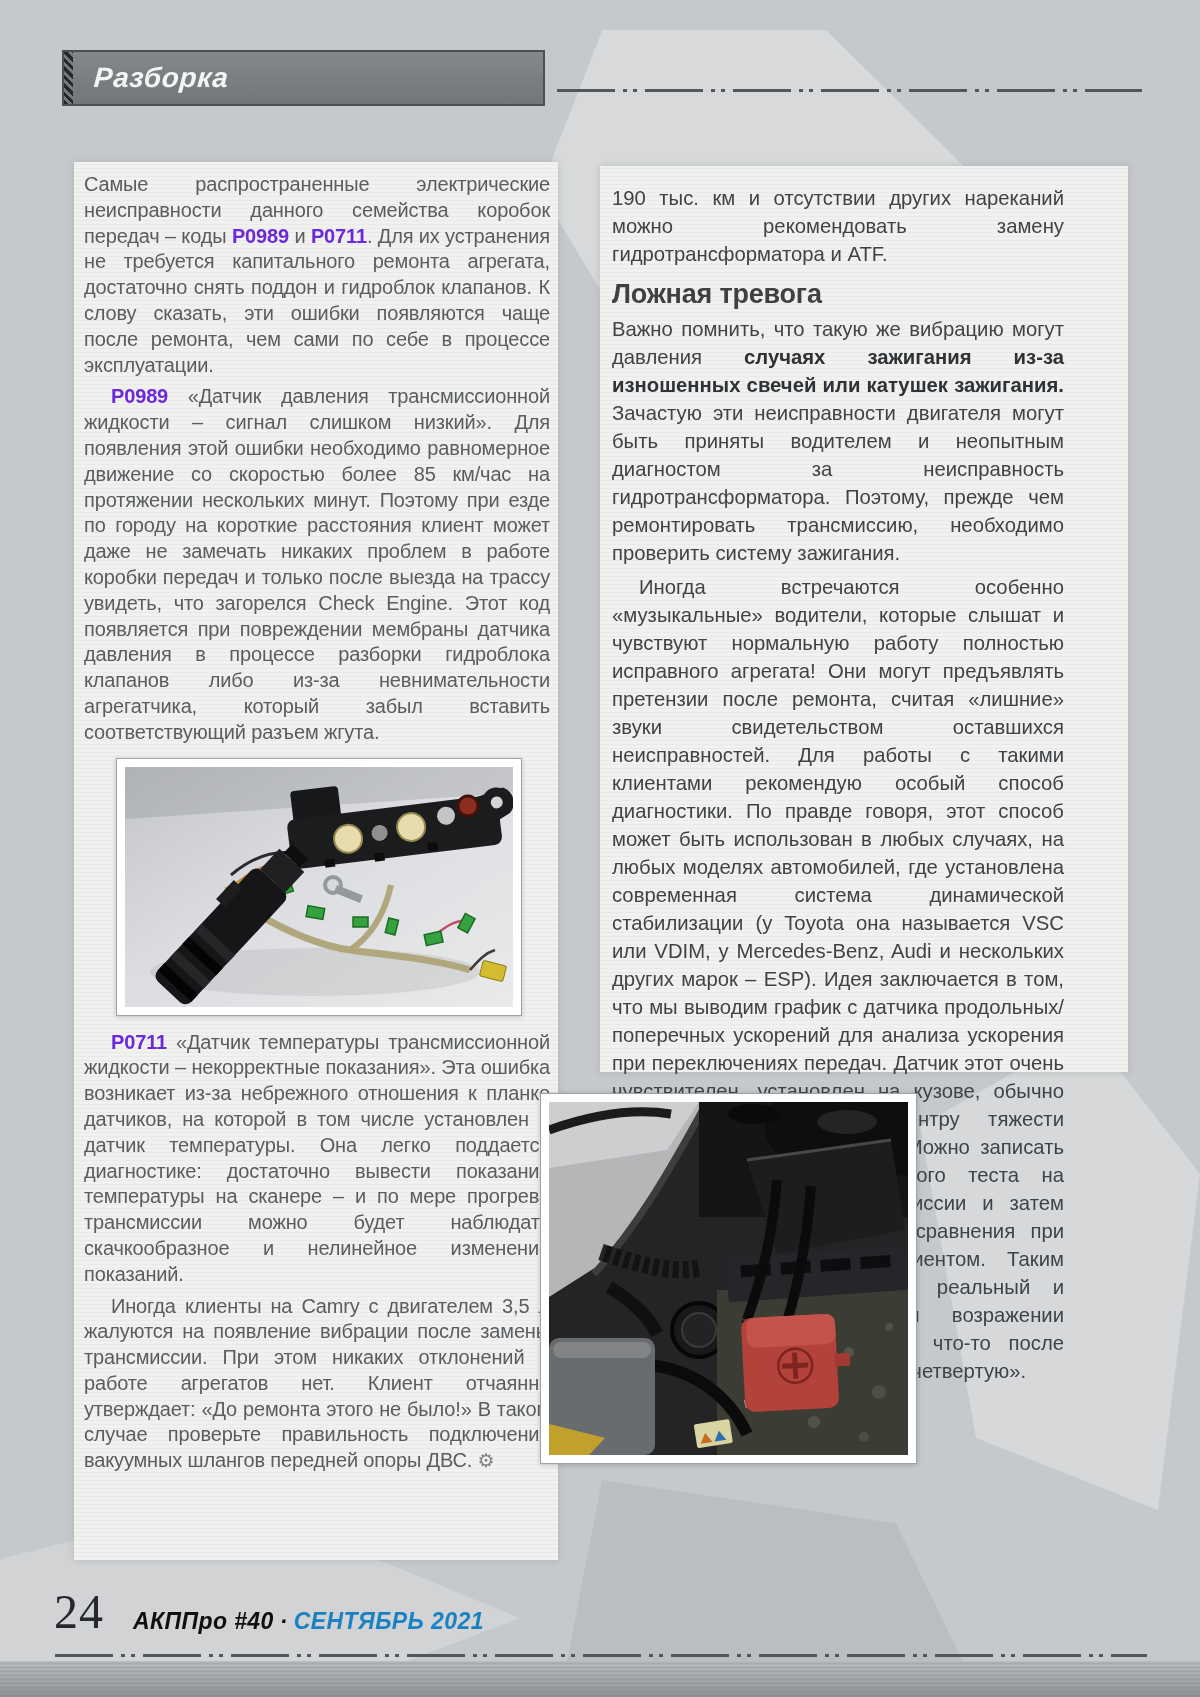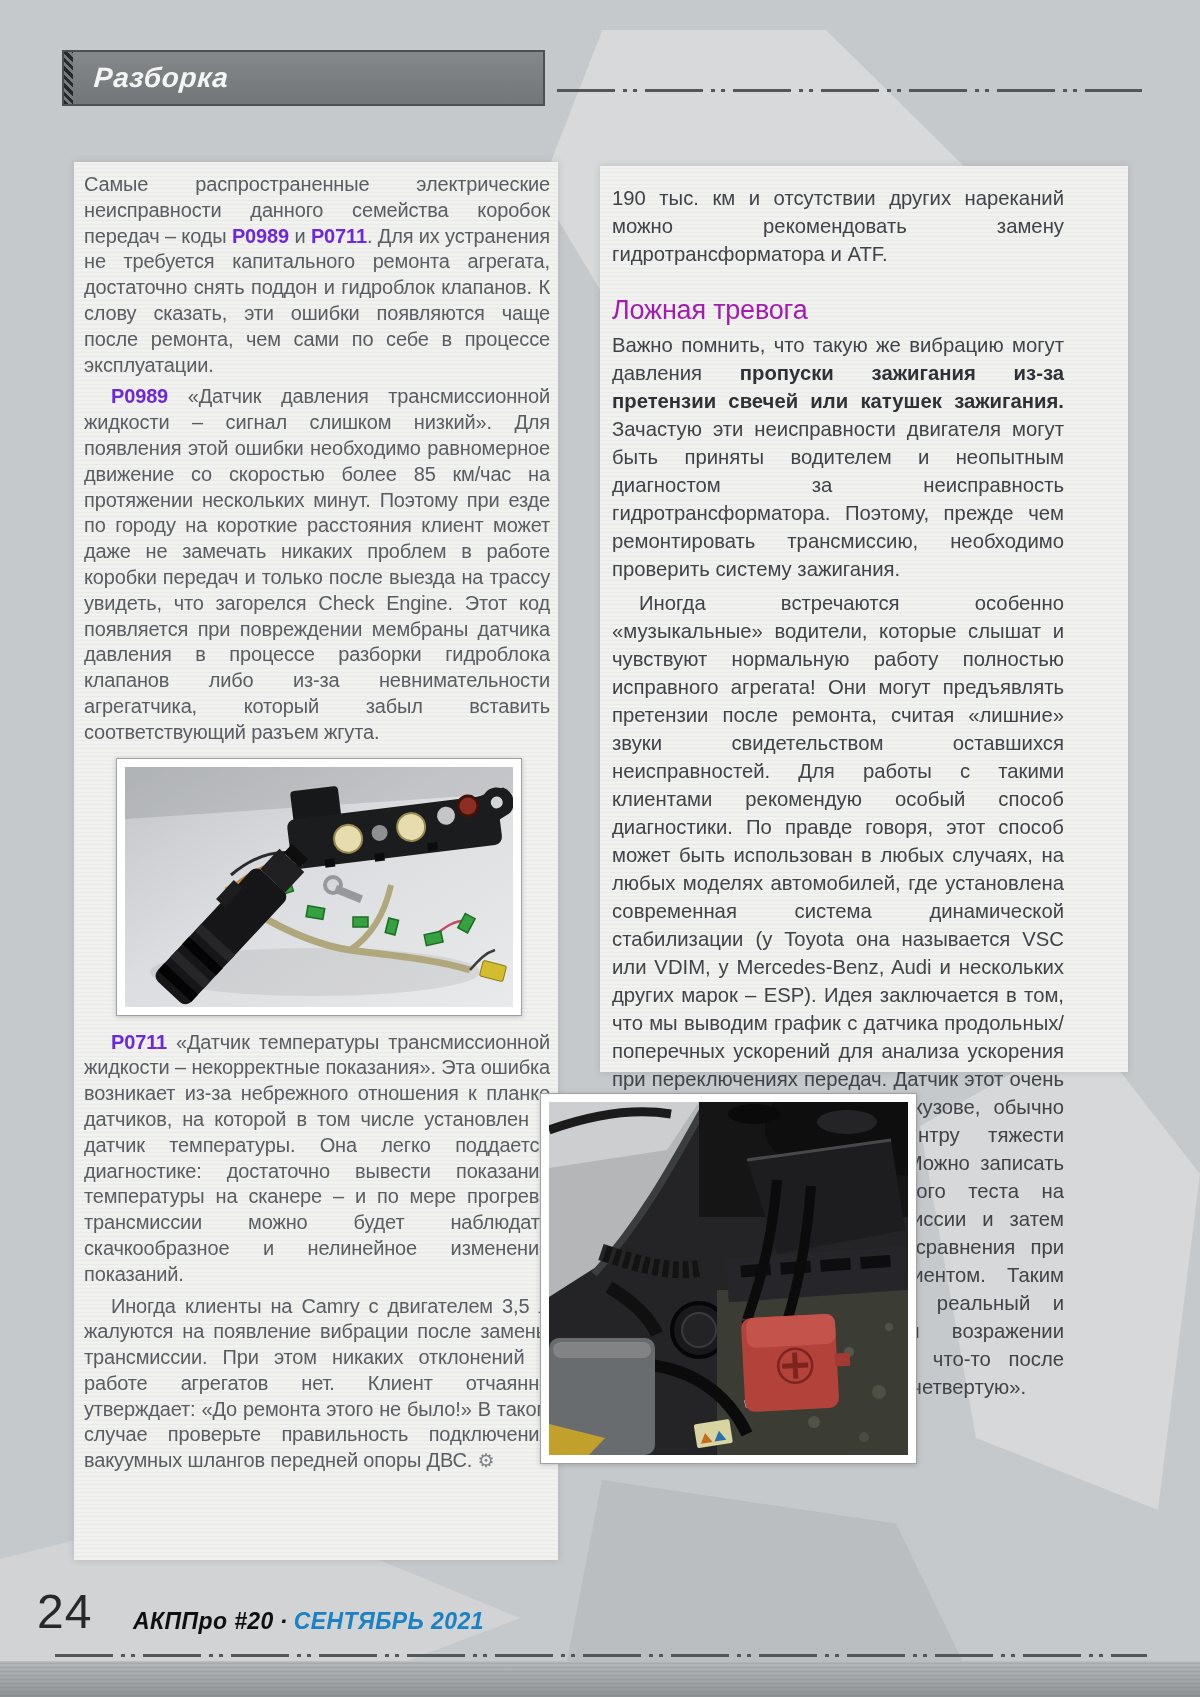--- a/index.html
+++ b/index.html
@@ -30,30 +30,30 @@
   .rule-bottom{left:55px;top:1654px;width:1092px;}
   
   .col{position:absolute;}
   .col-left{left:84px;top:172px;width:466px;color:#595d61;font-size:20px;line-height:25.8px;letter-spacing:-.15px;}
   .col-right{left:612px;top:184px;width:452px;color:#3f4347;font-size:20.3px;line-height:28px;}
   .col p{margin:0 0 6px 0;text-align:justify;}
   .lead{font-size:22px;line-height:29px;font-weight:bold;color:#3c4046;margin:0 0 13px 0;letter-spacing:-.2px;}
   .col b{font-weight:bold;color:#6d28d9;}
   .col-right b{color:#2e3236;}
   .indent{text-indent:27px;}
-  .blue-head{margin:26px 0 5px 0;font-size:27px;line-height:32px;font-weight:normal;color:#a21caf;letter-spacing:-.2px;}
+  .blue-head{margin:10px 0 5px 0;font-size:27px;line-height:32px;font-weight:bold;color:#404040;letter-spacing:-.2px;}
   .gear{color:#7f8286;font-size:19px;}
   
   figure{margin:0;}
   .photo-frame{background:#fff;border:1px solid #9fa2a4;padding:8px;box-sizing:border-box;box-shadow:0 1px 5px rgba(50,54,58,.25);}
   .photo1{width:406px;height:258px;margin:12px 0 14px 32px;}
   .photo1 svg,.photo2 svg{display:block;}
   .photo2{position:absolute;left:540px;top:1093px;width:377px;height:371px;}
   
-  .page-num{position:absolute;left:37px;top:1584px;font-size:48px;font-weight:400;color:#26282b;letter-spacing:1px;}
+  .page-num{position:absolute;left:54px;top:1584px;font-size:48px;font-weight:400;color:#26282b;letter-spacing:1px;font-family:Liberation Serif, serif;}
   .mag-line{position:absolute;left:133px;top:1608px;font-size:23px;font-style:italic;font-weight:bold;color:#0e0f10;letter-spacing:.4px;}
   .mag-line .sep{padding:0 6px;color:#0e0f10;}
   .mag-line .date{color:#1a82c4;text-align:center;}
   .bottom-strip{position:absolute;left:0;bottom:0;width:1200px;height:36px;
     background:linear-gradient(180deg,rgba(130,134,137,.0),rgba(110,114,117,.55)),
     repeating-linear-gradient(180deg, rgba(255,255,255,.10) 0 1px, rgba(0,0,0,.06) 2px 3px, transparent 3px 4px),#b4b7b9;}
 </style>
 </head>
 <body>
 
@@ -141,21 +141,21 @@
       </svg>
     </figure>
 
     <p class="indent"><b>P0711</b><span> «Датчик температуры трансмиссионной жидкости – некорректные показания». Эта ошибка возникает из-за небрежного отношения к планке датчиков, на которой в том числе установлен и датчик температуры. Она легко поддается диагностике: достаточно вывести показания температуры на сканере – и по мере прогрева трансмиссии можно будет наблюдать скачкообразное и нелинейное изменение показаний.</span></p>
     <p class="indent"><span><span>Иногда клиенты на Camry с двигателем 3,5 л жалуются на появление вибрации после замены трансмиссии. При этом никаких отклонений в работе агрегатов нет. Клиент отчаянно утверждает: «До ремонта этого не было!» В таком случае проверьте правильность подключения вакуумных шлангов передней опоры ДВС.</span></span> <span class="gear">⚙</span></p>
   </div>
 
   <div class="col col-right">
     <p>190 тыс. км и отсутствии других нареканий можно рекомендовать замену гидротрансформатора и ATF.</p>
     <h2 class="blue-head">Ложная тревога</h2>
-    <p><span>Важно помнить, что такую же вибрацию могут давления </span><b>пропуски зажигания из-за претензии свечей или катушек зажигания.</b><span> Зачастую эти неисправности двигателя могут быть приняты водителем и неопытным диагностом за неисправность гидротрансформатора. Поэтому, прежде чем ремонтировать трансмиссию, необходимо проверить систему зажигания.</span></p>
+    <p><span>Важно помнить, что такую же вибрацию могут давления </span><b>случаях зажигания из-за изношенных свечей или катушек зажигания.</b><span> Зачастую эти неисправности двигателя могут быть приняты водителем и неопытным диагностом за неисправность гидротрансформатора. Поэтому, прежде чем ремонтировать трансмиссию, необходимо проверить систему зажигания.</span></p>
     <p class="indent">Иногда встречаются особенно «музыкальные» водители, которые слышат и чувствуют нормальную работу полностью исправного агрегата! Они могут предъявлять претензии после ремонта, считая «лишние» звуки свидетельством оставшихся неисправностей. Для работы с такими клиентами рекомендую особый способ диагностики. По правде говоря, этот способ может быть использован в любых случаях, на любых моделях автомобилей, где установлена современная система динамической стабилизации (у Toyota она называется VSC или VDIM, у Mercedes-Benz, Audi и нескольких других марок – ESP). Идея заключается в том, что мы выводим график с датчика продольных/поперечных ускорений для анализа ускорения при переключениях передач. Датчик этот очень чувствителен, установлен на кузове, обычно максимально близко к центру тяжести автомобиля на полу салона. Можно записать значения во время дорожного теста на полностью исправной трансмиссии и затем использовать их в качестве сравнения при разговоре с конкретным клиентом. Таким образом, у нас появляется реальный и объективный аргумент при возражении клиента «а у меня вот тут что-то после ремонта пинается с третьей на четвертую».</p>
   </div>
 
   <figure class="photo2 photo-frame">
     <svg viewBox="0 0 359 353" width="359" height="353">
       <rect x="0" y="0" width="359" height="353" fill="#242426"></rect>
 
       <g>
         <path d="M0 0 L160 0 C 125 60 95 115 55 160 L0 195 Z" fill="#b4b6b8"></path>
         <path d="M0 0 L150 0 L118 48 L0 66 Z" fill="#ccced0"></path>
@@ -224,18 +224,18 @@
         <rect x="0" y="236" width="106" height="117" rx="10" fill="#696c6e"></rect>
         <rect x="4" y="240" width="98" height="16" rx="8" fill="rgba(255,255,255,.16)"></rect>
       </g>
       <polygon points="0,322 56,336 40,353 0,353" fill="#c2a02c"></polygon>
     </svg>
   </figure>
 
   <span class="page-num">24</span>
   <span class="mag-line">
     <span>АКППро</span>
-    <span>#20</span><span class="sep">·</span><span class="date">СЕНТЯБРЬ 2021</span>
+    <span>#40</span><span class="sep">·</span><span class="date">СЕНТЯБРЬ 2021</span>
   </span>
   <div class="dashrule rule-bottom"></div>
   <div class="bottom-strip"></div>
 
 </div>
 
 </body></html>

